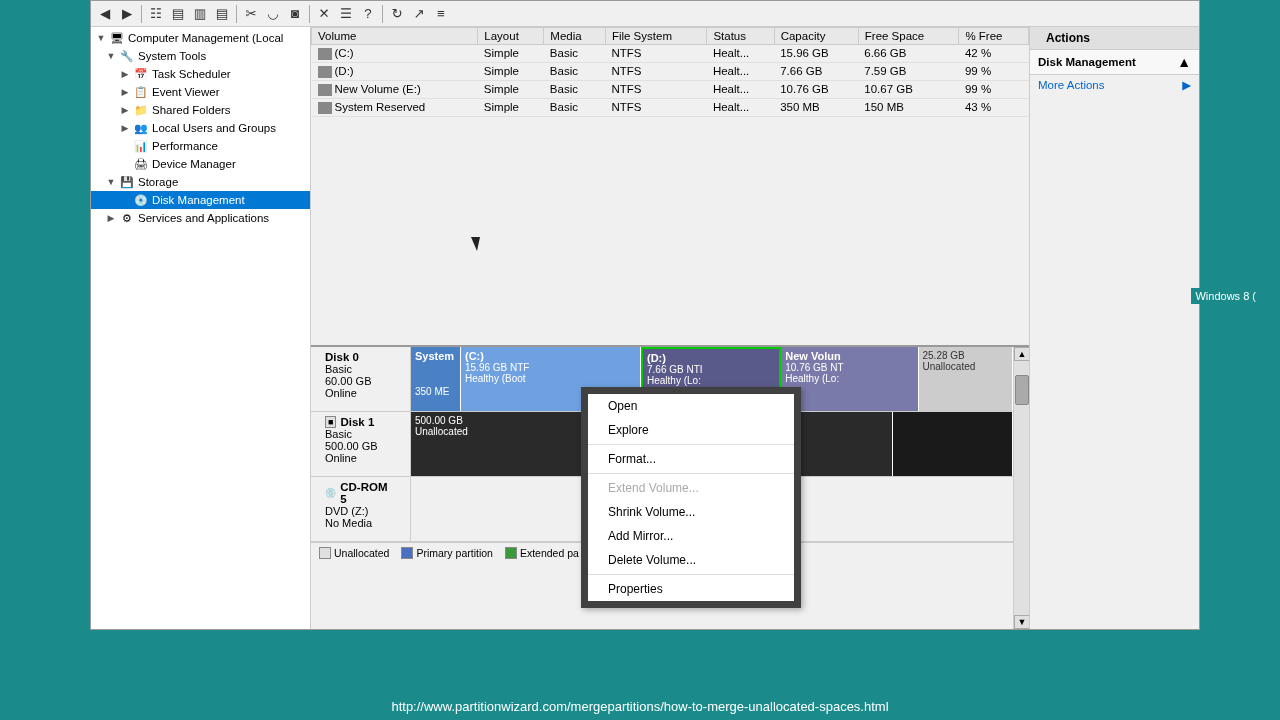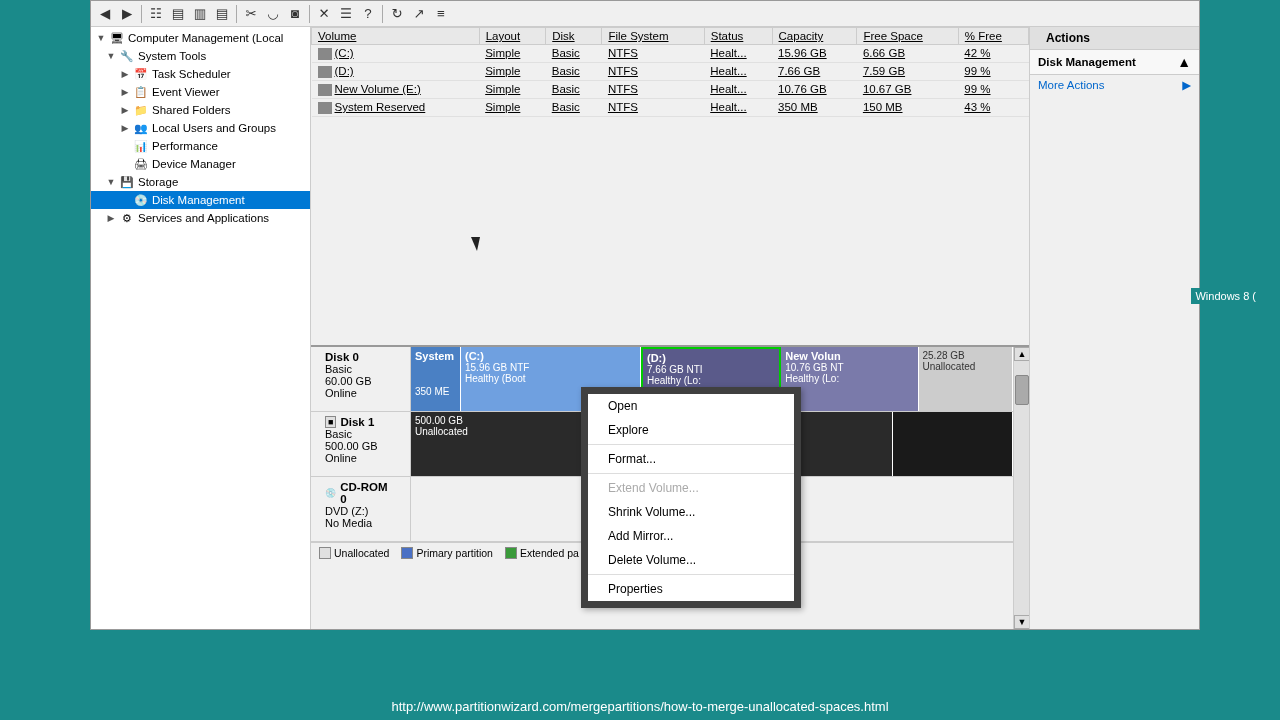--- a/index.html
+++ b/index.html
@@ -118,21 +118,20 @@
     }
     .disk-table td {
       border-bottom: 1px solid #e0e0e0;
       padding: 2px 6px;
       white-space: nowrap;
     }
     .upper-panel {
       flex: 0 0 320px;
       border-bottom: 2px solid #999;
       overflow-y: auto;
-      text-decoration: underline;
     }
     .lower-panel {
       flex: 1;
       overflow-y: auto;
       position: relative;
       background: #f0f0f0;
     }
     .disk-row {
       display: flex;
       align-items: stretch;
@@ -407,21 +406,21 @@
     </div>
 
     <div class="main-panel">
 
       <div class="upper-panel">
         <table class="disk-table">
           <thead>
             <tr>
               <th>Volume</th>
               <th>Layout</th>
-              <th>Disk</th>
+              <th>Media</th>
               <th>File System</th>
               <th>Status</th>
               <th>Capacity</th>
               <th>Free Space</th>
               <th>% Free</th>
             </tr>
           </thead>
           <tbody id="volume-tbody">
           <tr>
       <td><span style="display:inline-block;width:14px;height:12px;background:#888;vertical-align:middle;margin-right:3px;"></span>(C:)</td>
@@ -528,21 +527,21 @@
                   <span class="part-detail" style="color:#fff;">Unallocated</span>
                 </div>
                 <div class="partition" style="background:#1a1a1a;width:120px;"></div>
               </div>
             </div>
 
             <div class="disk-row">
               <div class="disk-info">
                 <div style="display:flex;align-items:center;gap:4px;">
                   <span style="font-size:9px;">💿</span>
-                  <span class="disk-name">CD-ROM 0</span>
+                  <span class="disk-name">CD-ROM 5</span>
                 </div>
                 <span>DVD (Z:)</span>
                 <span>No Media</span>
               </div>
               <div class="disk-partitions">
               </div>
             </div>
 
             <div class="legend-bar">
               <div class="legend-item">

